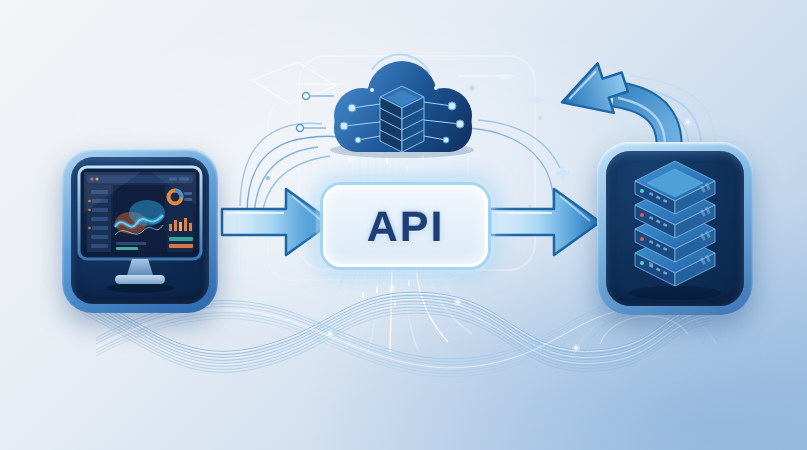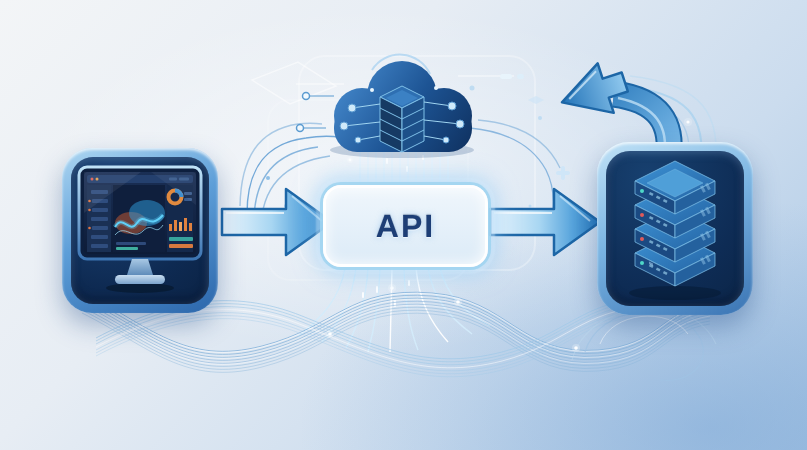--- a/index.html
+++ b/index.html
@@ -25,21 +25,21 @@
   .tile-right .tile-inner{border-radius:24px;
     background:radial-gradient(130% 130% at 30% 16%,#17406f 0%,#0e2c55 55%,#0a2140 100%);}
 
   
   .api-box{position:absolute;z-index:2;left:323px;top:185px;width:165px;height:82px;
     border-radius:18px;display:flex;align-items:center;justify-content:center;box-sizing:border-box;
     background:linear-gradient(180deg,#eff6fc 0%,#dcebf7 100%);
     border:3px solid rgba(255,255,255,.95);
     box-shadow:0 0 0 3px rgba(159,212,240,.85), 0 0 22px 8px rgba(140,200,245,.6),
                0 0 2px 7px rgba(255,255,255,.35), inset 0 0 14px rgba(255,255,255,.9);}
-  .api-label{font-size:32px;font-weight:700;letter-spacing:2px;color:#1d3e76;line-height:1;
+  .api-label{font-size:43px;font-weight:700;letter-spacing:2px;color:#1d3e76;line-height:1;
     text-shadow:0 1px 1px rgba(255,255,255,.65), 0 -1px 1px rgba(10,30,70,.3), 0 0 6px rgba(120,180,235,.5);}
 </style>
 </head>
 <body>
 
 <div class="stage">
 
   <svg class="decor" width="807" height="450" viewBox="0 0 807 450">
     <defs>
       <path id="w1" fill="none" d="M 82 292 C 150 326 185 366 262 346 C 336 327 350 286 432 293 C 508 299 520 356 598 350 C 660 345 662 310 710 303"></path>

